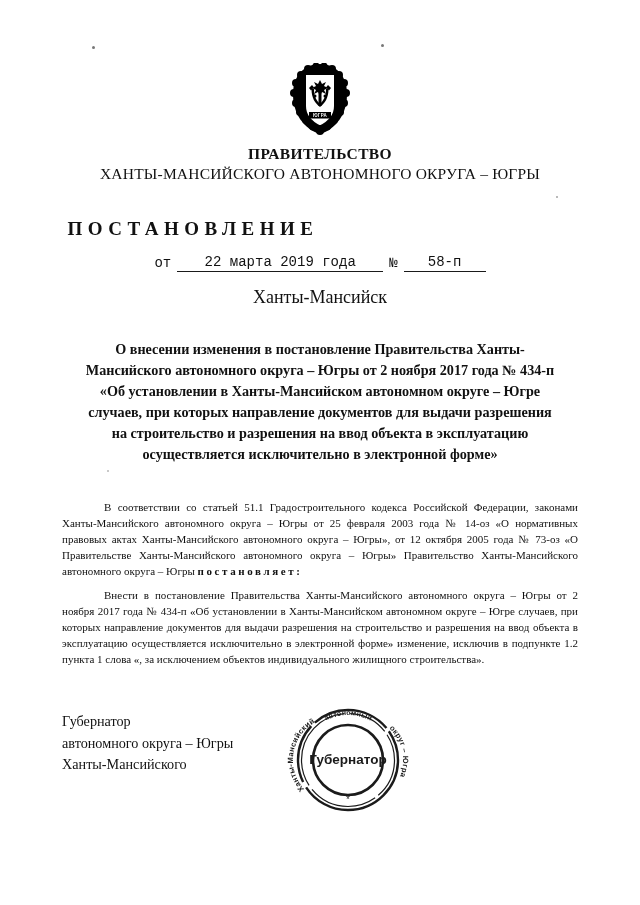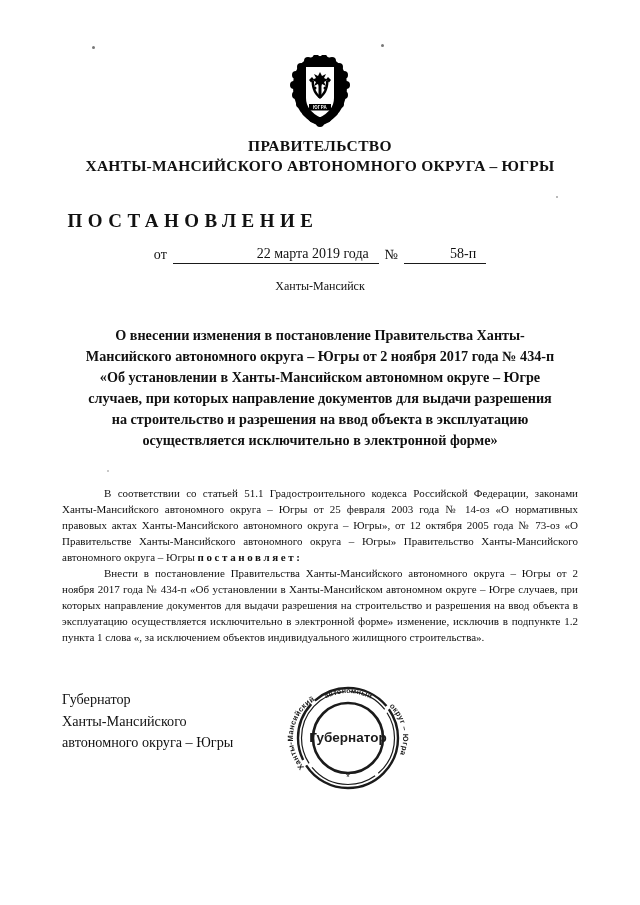--- a/index.html
+++ b/index.html
@@ -14,21 +14,21 @@
     color: #111111;
     overflow: hidden;
     position: relative;
   }
 
   .page {
     position: relative;
     width: 640px;
     height: 709px;
     box-sizing: border-box;
-    padding: 0 62px;
+    padding: 8px 62px;
   }
 
   
   .speck {
     position: absolute;
     background: #4a4a4a;
     border-radius: 50%;
     opacity: .75;
   }
   .speck.s1 { left: 92px;  top: 46px;  width: 3px; height: 3px; }
@@ -53,21 +53,21 @@
     text-align: center;
     margin-top: 9px;
   }
   .org-line1 {
     font-weight: bold;
     font-size: 15.5px;
     letter-spacing: .4px;
     line-height: 1.25;
   }
   .org-line2 {
-    font-weight: bold;
+    font-weight: normal;
     font-size: 15.5px;
     letter-spacing: .2px;
     line-height: 1.25;
     margin-top: 1px;
   }
 
   .doc-type {
     text-align: left;
     font-weight: bold;
     font-size: 19px;
@@ -76,33 +76,34 @@
     text-indent: 5.5px;
   }
 
   .datenum {
     display: flex;
     justify-content: center;
     align-items: flex-end;
     gap: 6px;
     margin-top: 14px;
     font-size: 14px;
+    font-family: Liberation Mono, monospace;
   }
   .datenum .lbl { padding-bottom: 1px; }
   .rule {
     border-bottom: 1px solid #1a1a1a;
-    text-align: right;
+    text-align: center;
     padding: 0 10px 1px 10px;
   }
   .rule.date { min-width: 186px; }
   .rule.num  { min-width: 62px; }
 
   .city {
     text-align: center;
-    font-size: 12px;
+    font-size: 18px;
     margin-top: 15px;
   }
 
   
   .subject {
     margin-top: 31px;
     text-align: center;
     font-weight: bold;
     font-size: 14.2px;
     line-height: 1.48;
@@ -112,21 +113,21 @@
   
   .body-block { margin-top: 34px; }
   .para {
     text-align: justify;
     text-justify: inter-word;
     font-size: 11px;
     line-height: 1.46;
     text-indent: 42px;
     margin: 0;
   }
-  .para + .para { margin-top: 0; }
+  .para + .para { margin-top: 8px; }
   .spaced-bold {
     font-weight: bold;
     letter-spacing: 2.6px;
   }
 
   
   .sign-area {
     position: relative;
     margin-top: 44px;
     display: flex;
@@ -233,22 +234,22 @@
 
   <div class="body-block">
     <p class="para"><span>В соответствии со статьей 51.1 Градостроительного кодекса Российской Федерации, законами Ханты-Мансийского автономного округа – Югры от 25 февраля 2003 года № 14-оз «О нормативных правовых актах Ханты-Мансийского автономного округа – Югры», от 12 октября 2005 года № 73-оз «О Правительстве Ханты-Мансийского автономного округа – Югры» Правительство Ханты-Мансийского автономного округа – Югры </span><span class="spaced-bold">постановляет:</span></p>
     <p class="para">Внести в постановление Правительства Ханты-Мансийского автономного округа – Югры от 2 ноября 2017 года № 434-п «Об установлении в Ханты-Мансийском автономном округе – Югре случаев, при которых направление документов для выдачи разрешения на строительство и разрешения на ввод объекта в эксплуатацию осуществляется исключительно в электронной форме» изменение, исключив в подпункте 1.2 пункта 1 слова «, за исключением объектов индивидуального жилищного строительства».</p>
   </div>
 
   <div class="sign-area">
 
     <div class="sign-left">
       <div>Губернатор</div>
+      <div>автономного округа – Югры</div>
       <div>Ханты-Мансийского</div>
-      <div>автономного округа – Югры</div>
     </div>
 
     <div class="stamp">
       <svg viewBox="0 0 128 118" aria-hidden="true">
         <defs>
           <path id="ringOuter" d="M 64 106 m -46 0 a 46 46 0 1 1 92 0 a 46 46 0 1 1 -92 0"></path>
           <path id="ringTopArc" d="M 18 60 a 46 46 0 0 1 92 0"></path>
           <path id="ringLeftArc" d="M 30 96 A 43 43 0 0 1 30 22"></path>
           <path id="ringRightArc" d="M 98 22 A 43 43 0 0 1 98 96"></path>
         </defs>

